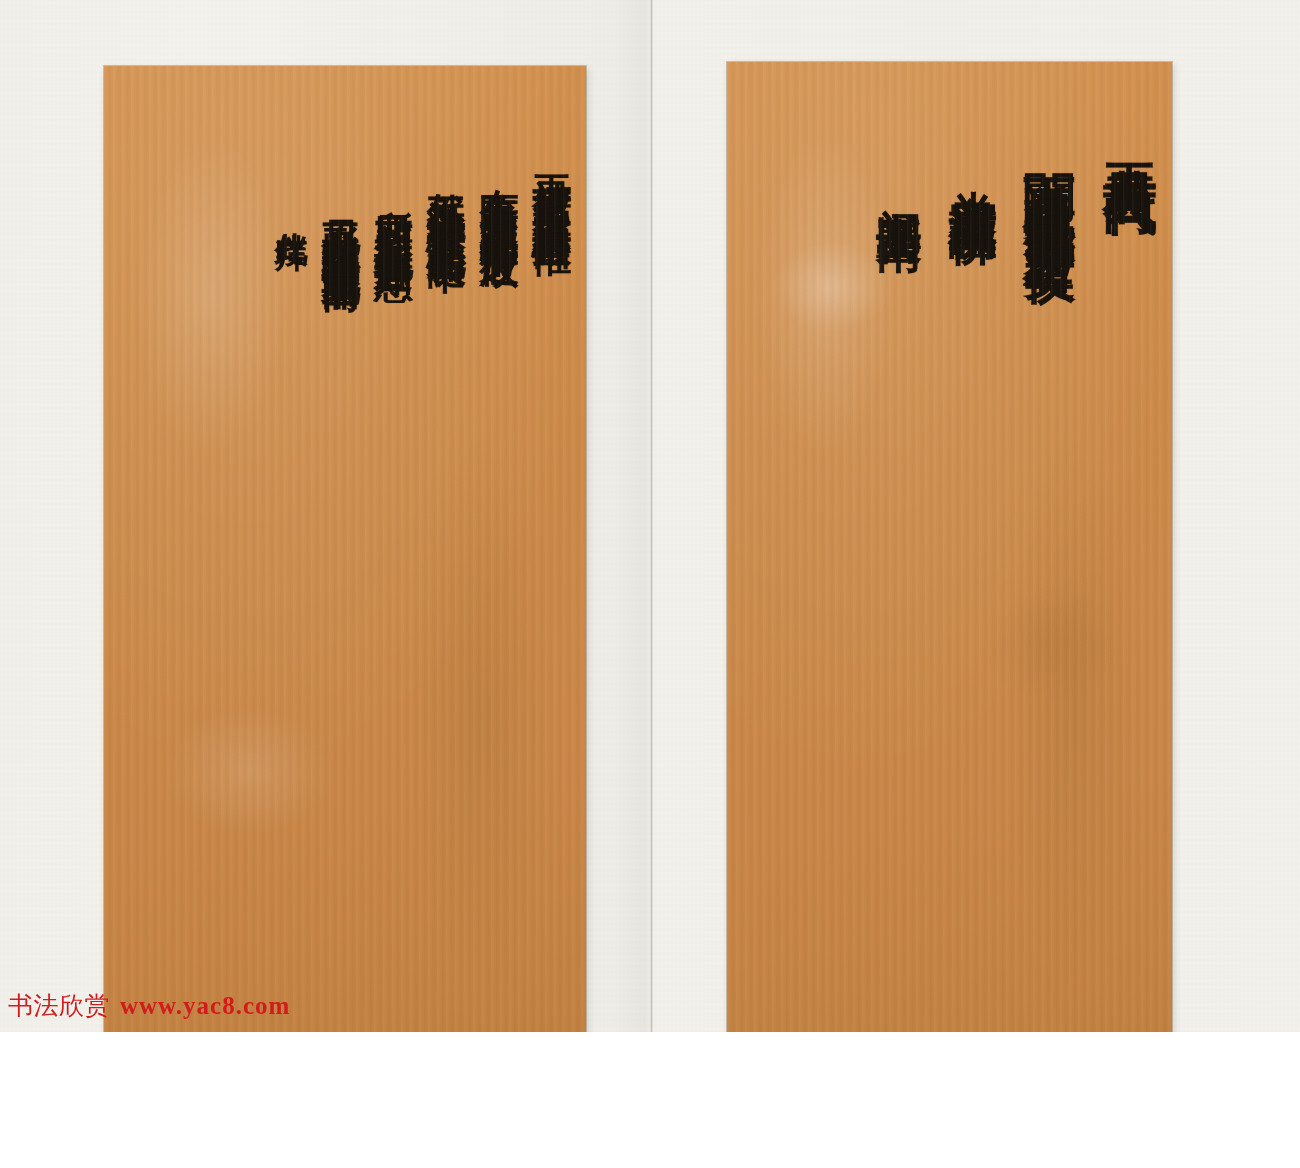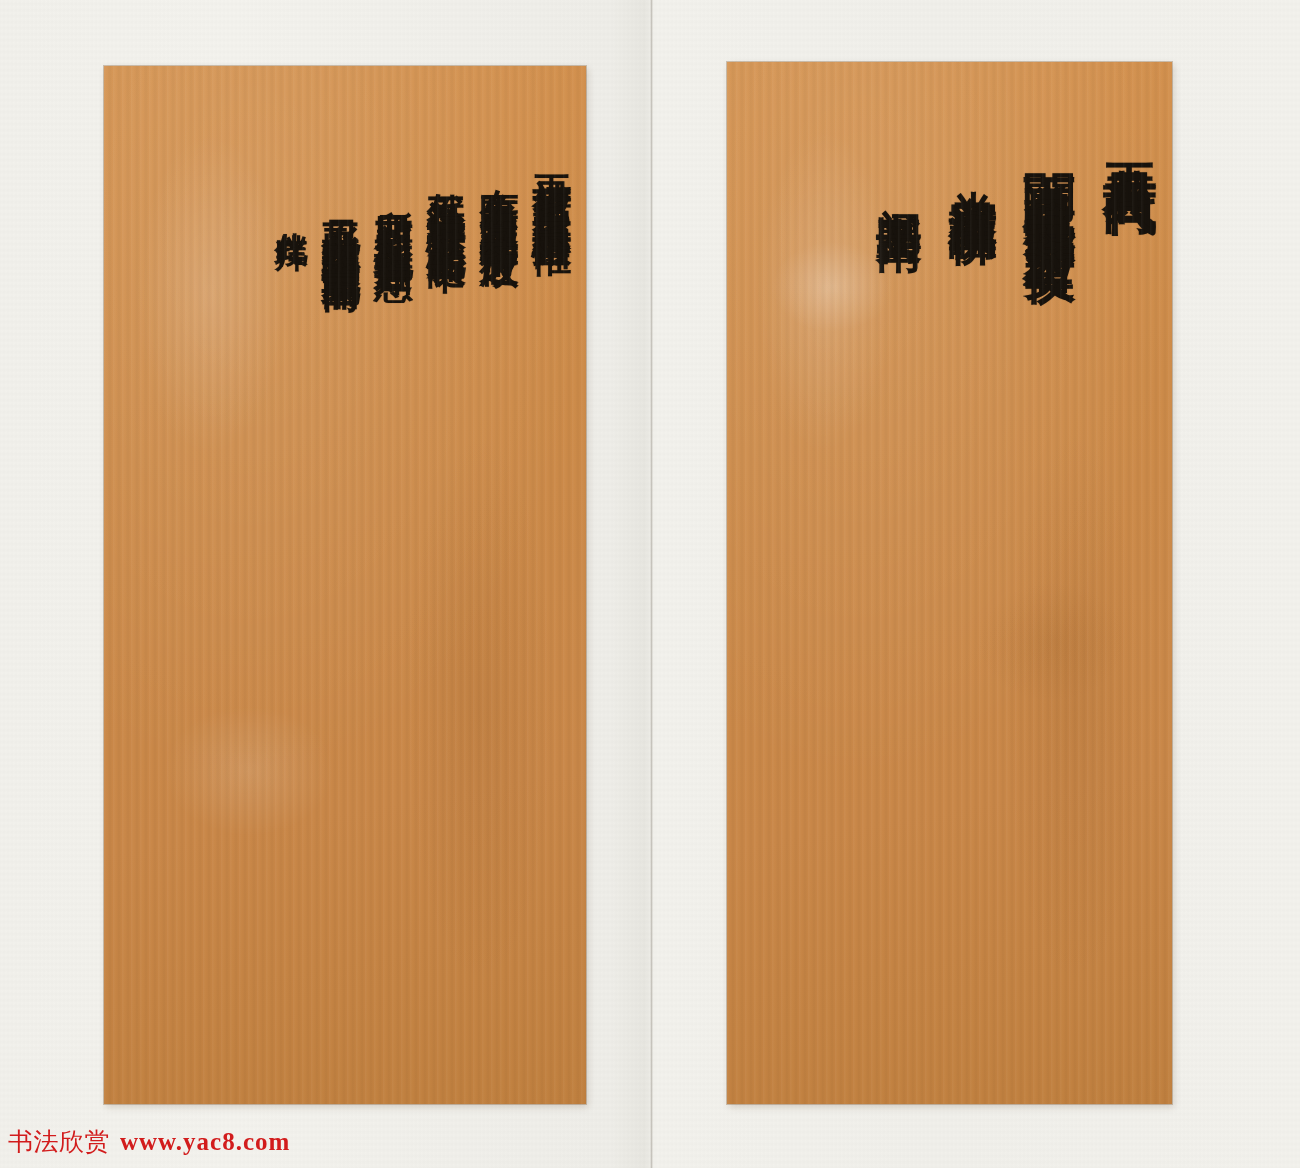--- a/index.html
+++ b/index.html
@@ -6,21 +6,21 @@
     margin: 0;
     padding: 0;
     background: #ffffff;
   }
   body {
     font-family: "Liberation Serif", serif;
   }
   .page {
     position: relative;
     width: 1300px;
-    height: 1168px;
+    height: 1032px;
     background: #fdba74;
     overflow: hidden;
   }
   
   .paper-bg {
     position: absolute;
     inset: 0;
     background:
       linear-gradient(to right,
         #f2f1ec 0%, #f4f3ee 18%,

